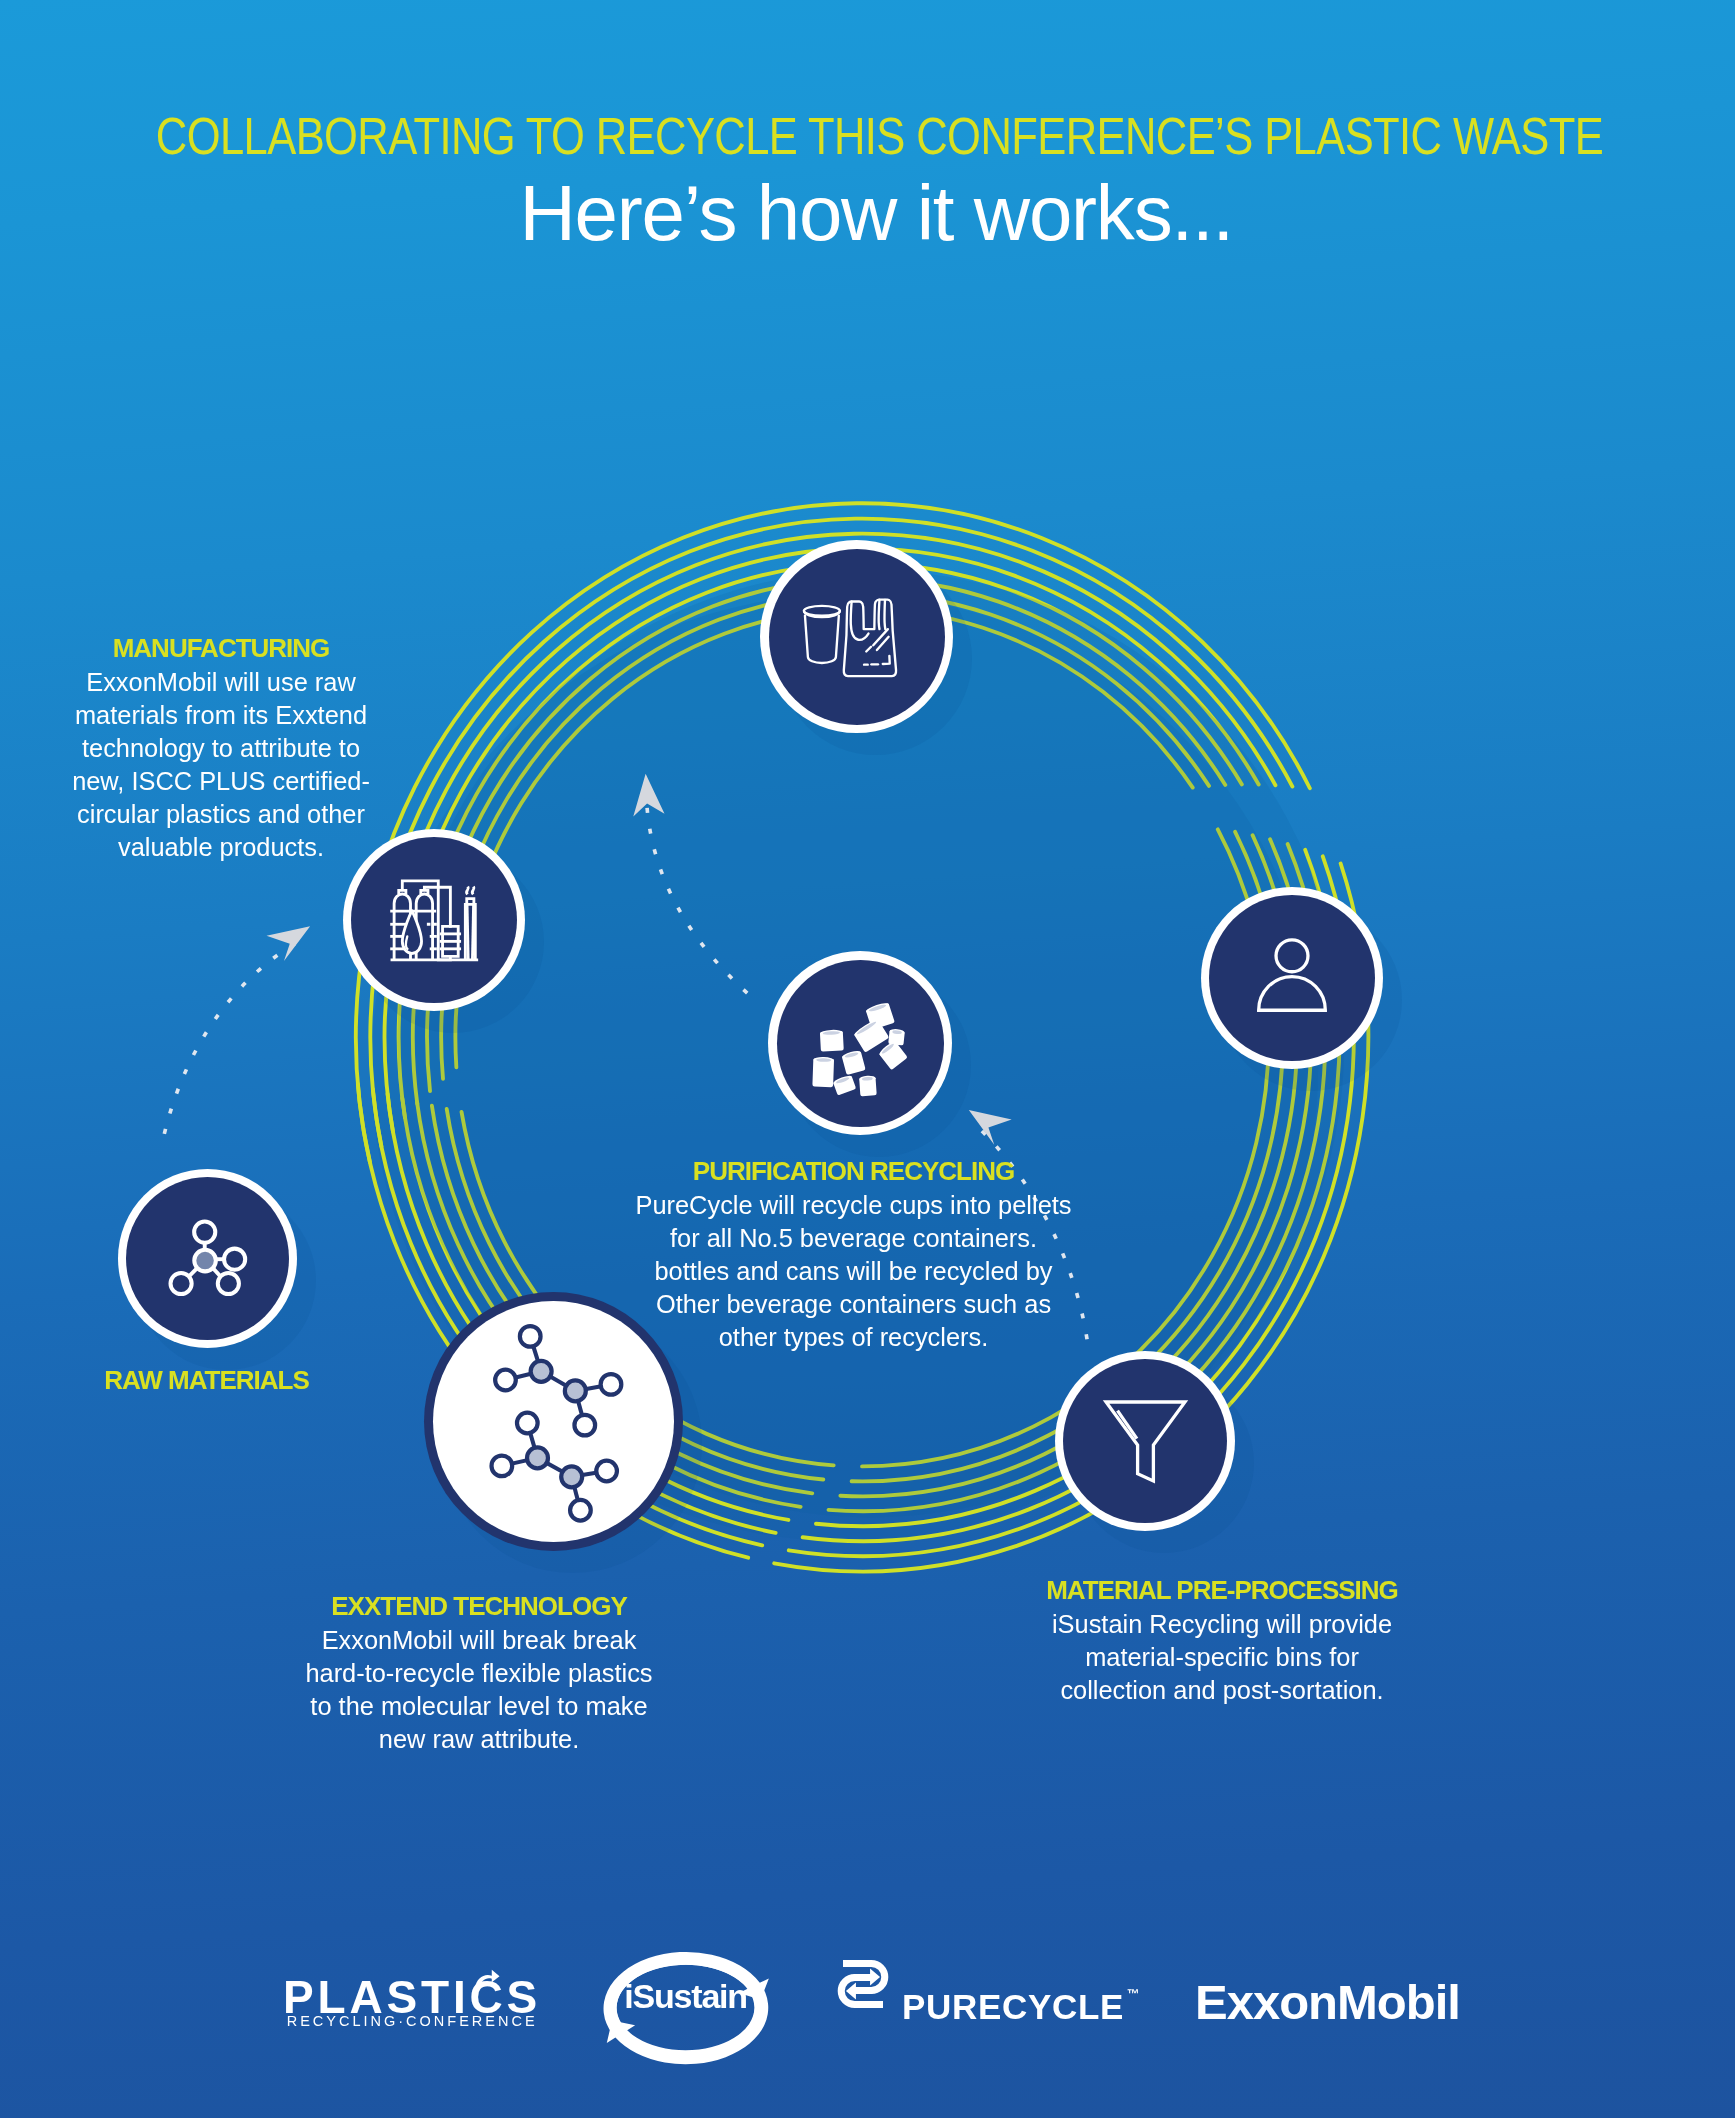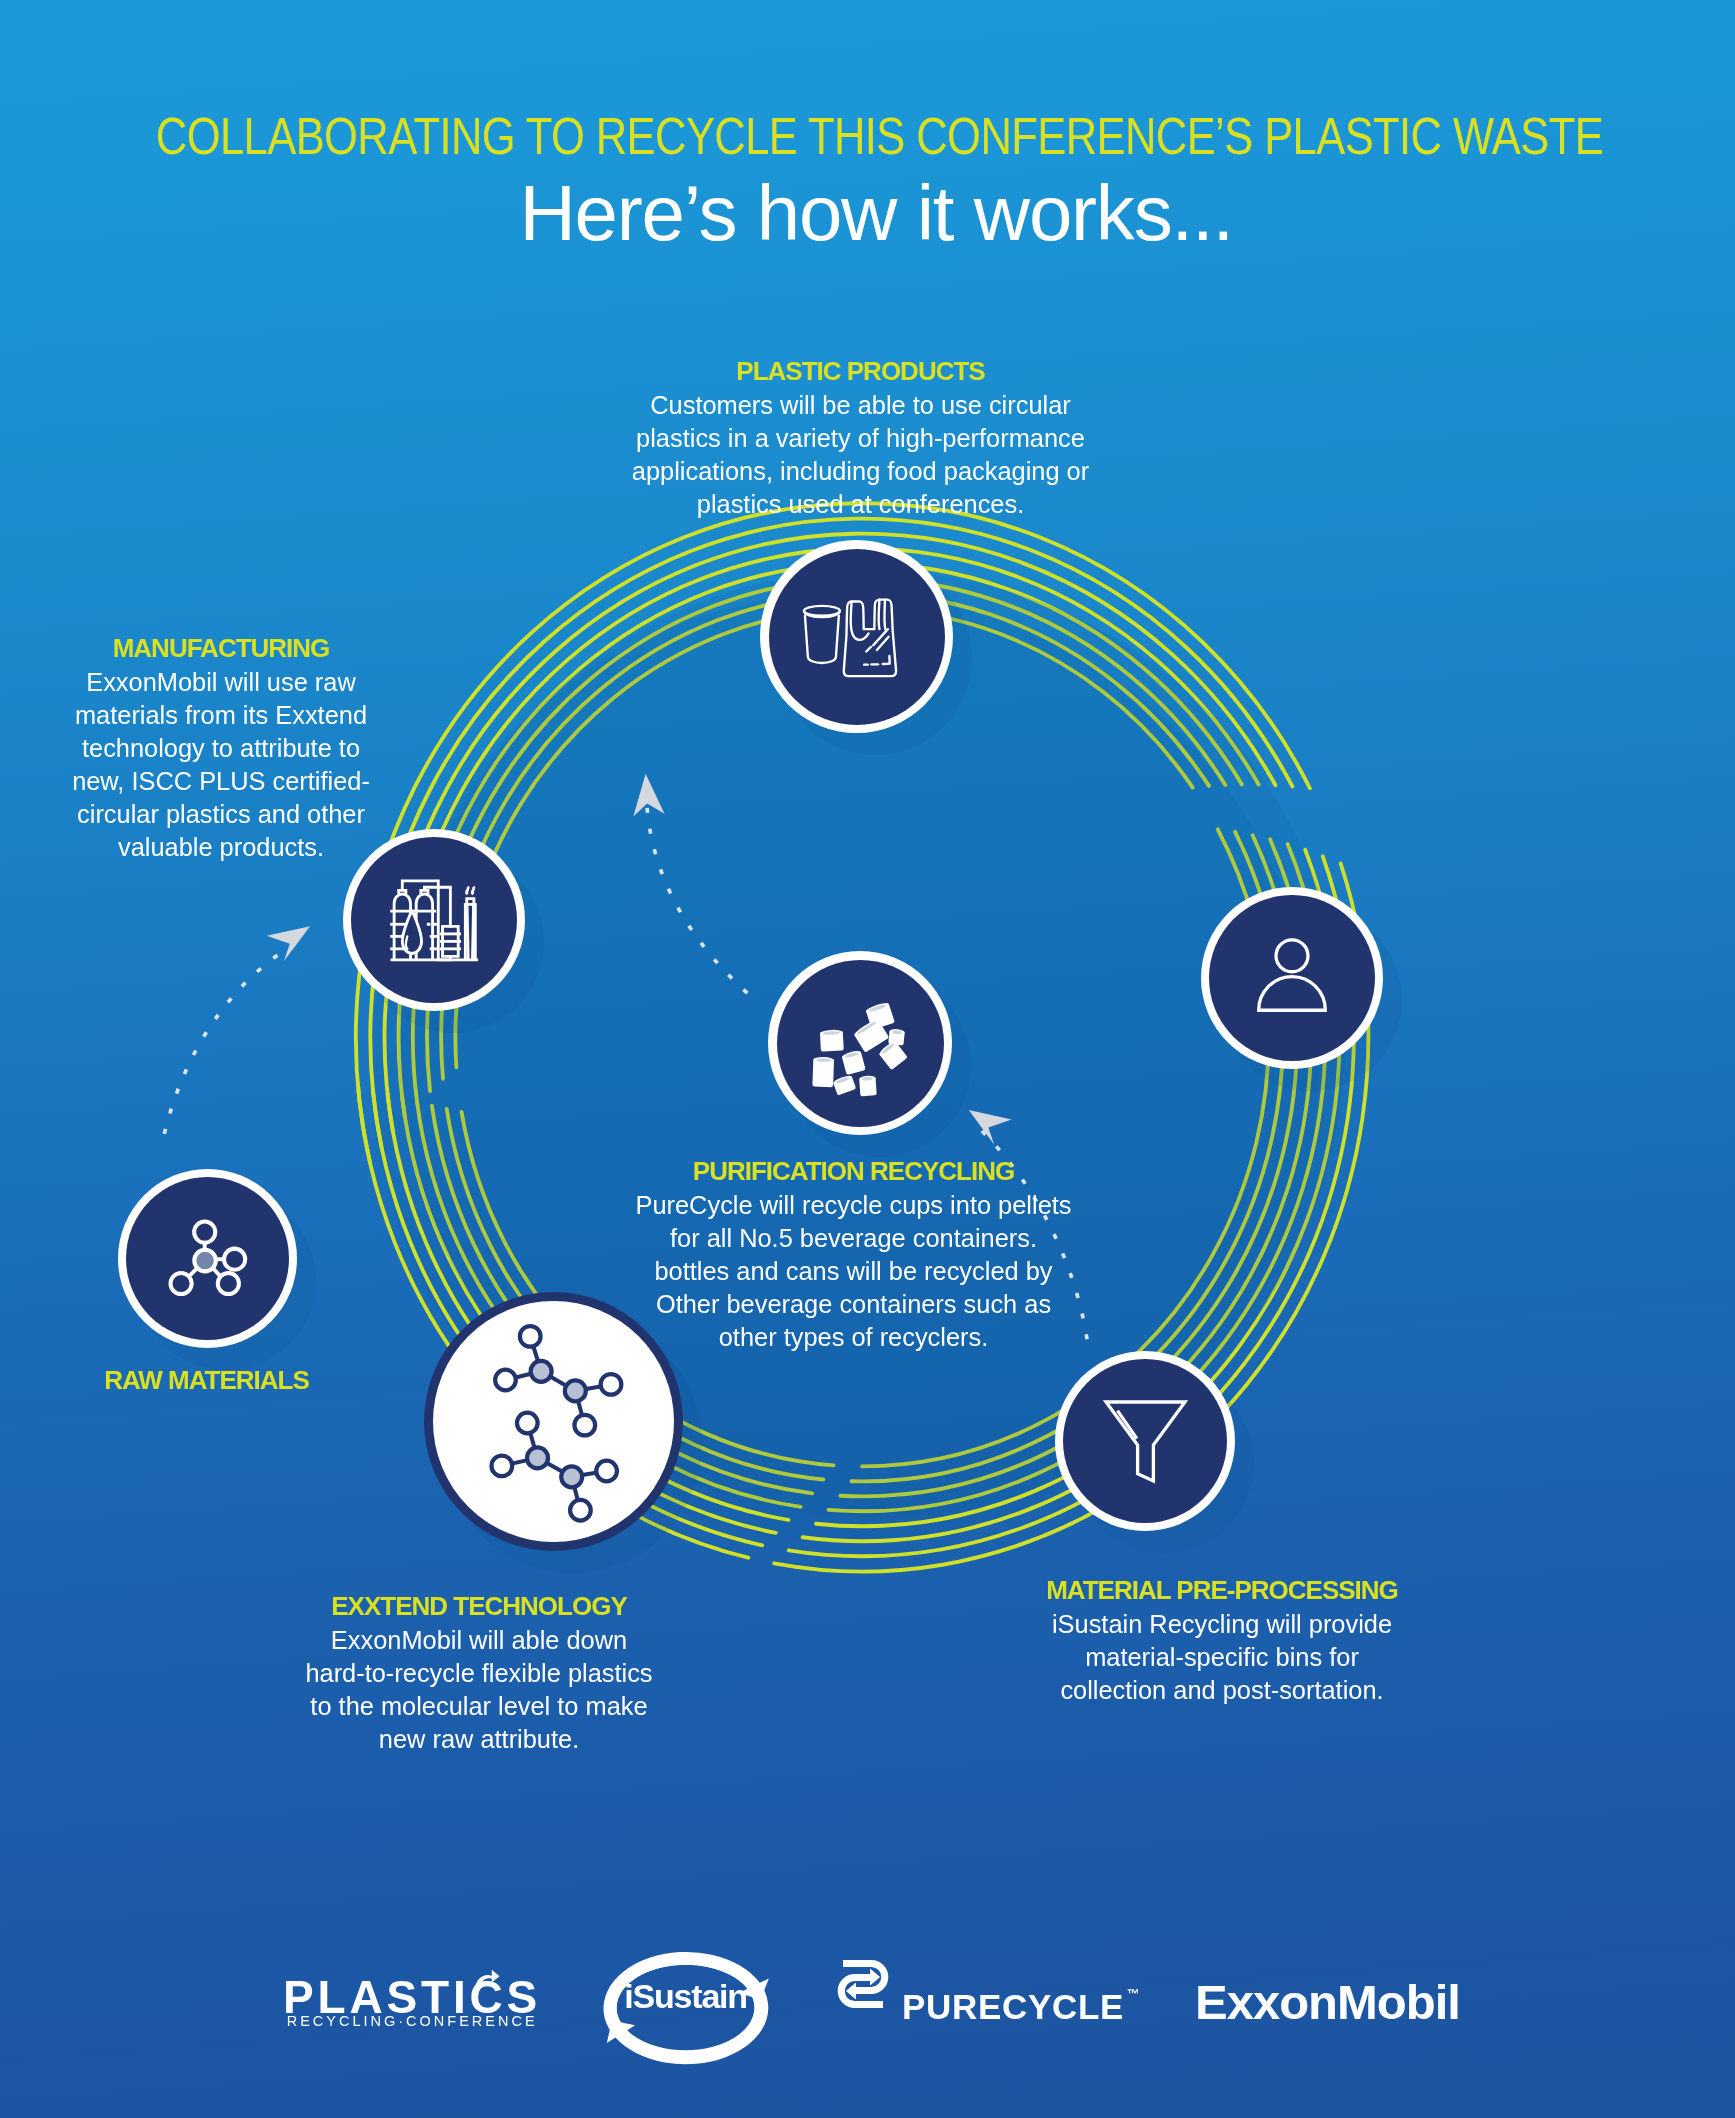--- a/index.html
+++ b/index.html
@@ -81,27 +81,20 @@
   <path d="M1352 1557 C1436 1641 1487 1757 1499 1860"></path>
   <path d="M406 1299 C334 1342 258 1428 226 1562"></path>
  </g>
  <path fill="#d5d8de" d="M889 1065 L915 1120 L891 1106 L872 1124 Z"></path>
  <path fill="#d5d8de" d="M1334 1528 L1393 1541 L1361 1552 L1369 1576 Z"></path>
  <path fill="#d5d8de" d="M427 1275 L367 1288 L399 1299 L391 1323 Z"></path>
 </g>
 </svg>
 <div class="eyebrow">COLLABORATING TO RECYCLE THIS CONFERENCE’S PLASTIC WASTE</div>
 <div class="bigtitle">Here’s how it works...</div>
-<div class="blk" style="left:585px;top:353px;width:551px;text-align:center;">
-      <div class="hd">PLASTIC PRODUCTS</div>
-      <p>Customers will be able to use circular</p>
-      <p>plastics in a variety of high-performance</p>
-      <p>applications, including food packaging or</p>
-      <p>plastics used at conferences.</p>
-    </div>
     <div class="blk" style="left:68px;top:630px;width:306px;text-align:center;">
       <div class="hd">MANUFACTURING</div>
       <p>ExxonMobil will use raw</p>
       <p>materials from its Exxtend</p>
       <p>technology to attribute to</p>
       <p>new, ISCC PLUS certified-</p>
       <p>circular plastics and other</p>
       <p>valuable products.</p>
     </div>
     <div class="blk" style="left:585px;top:1153px;width:537px;text-align:center;">
@@ -113,21 +106,21 @@
       <p>other types of recyclers.</p>
     </div>
     <div class="blk" style="left:1001px;top:1572px;width:442px;text-align:center;">
       <div class="hd">MATERIAL PRE-PROCESSING</div>
       <p>iSustain Recycling will provide</p>
       <p>material-specific bins for</p>
       <p>collection and post-sortation.</p>
     </div>
     <div class="blk" style="left:256px;top:1588px;width:446px;text-align:center;">
       <div class="hd">EXXTEND TECHNOLOGY</div>
-      <p>ExxonMobil will able down</p>
+      <p>ExxonMobil will break break</p>
       <p>hard-to-recycle flexible plastics</p>
       <p>to the molecular level to make</p>
       <p>new raw attribute.</p>
     </div>
     <div class="blk" style="left:57px;top:1362px;width:299px;text-align:center;">
       <div class="hd">RAW MATERIALS</div>
     </div>
 <div class="node" style="left:760px;top:540px;width:193px;height:193px;background:#ffffff;box-shadow:19px 22px 0 rgba(10,74,140,0.12);">
       <div class="disc" style="left:8.7px;top:8.7px;width:176px;height:176px;background:#22346d;"></div>
       <svg viewBox="0 0 150 128" style="left:41px;top:40px;width:110px;height:110px;">

